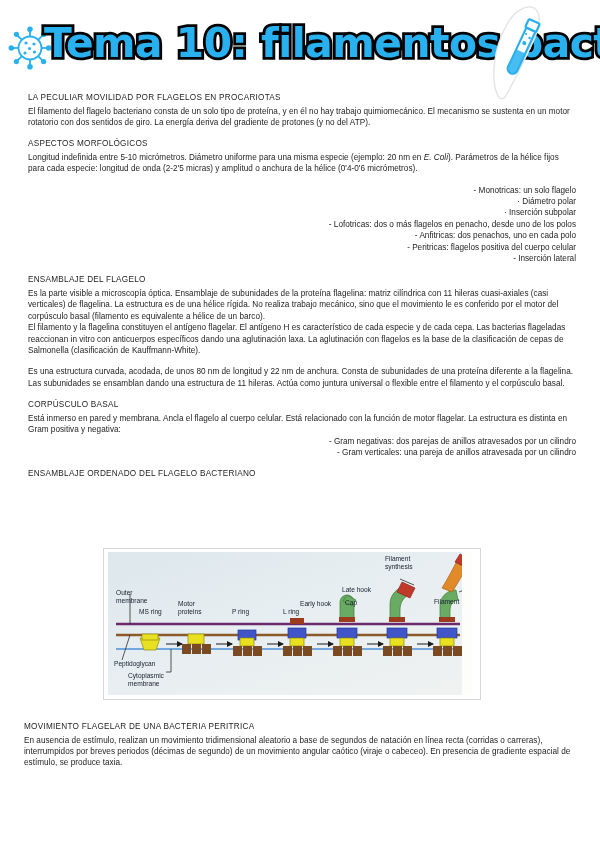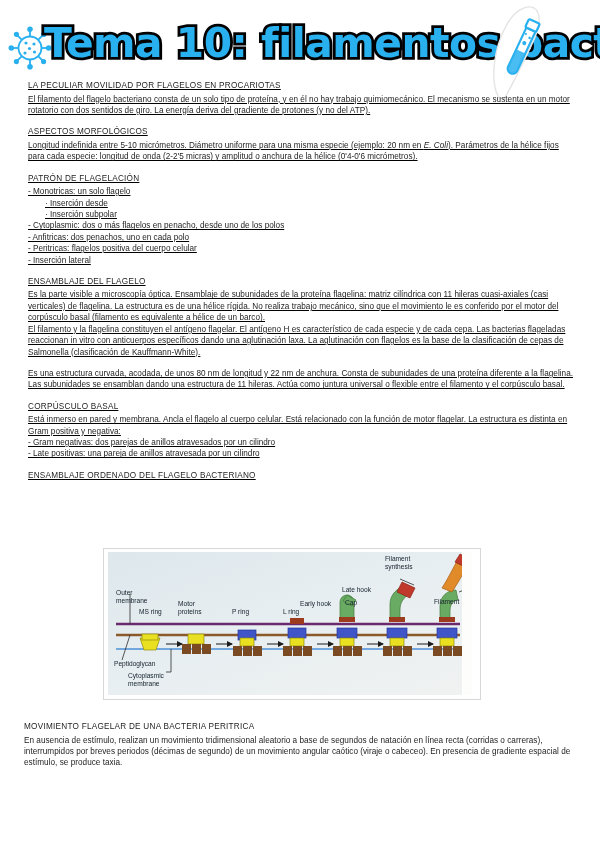--- a/index.html
+++ b/index.html
@@ -57,23 +57,22 @@
     paint-order: stroke fill;
     white-space: nowrap;
     transform: scaleX(1.02);
     transform-origin: left center;
   }
 
   
   .content {
     position: absolute;
     left: 28px;
-    top: 80px;
+    top: 92px;
     width: 548px;
-    text-decoration: underline;
   }
 
   .section { margin-bottom: 10px; }
 
   h2.heading {
     font-size: 8.2px;
     font-weight: normal;
     letter-spacing: 0.25px;
     color: #1d1d1d;
     margin-bottom: 2.5px;
@@ -81,21 +80,21 @@
   }
 
   p.para {
     font-size: 8.2px;
     line-height: 11.4px;
     color: #1d1d1d;
     text-align: left;
     letter-spacing: 0.02px;
   }
 
-  ul.bullets { list-style: none; }
+  ul.bullets { list-style: none; text-align: right; }
 
   ul.bullets li {
     font-size: 8.2px;
     line-height: 11.4px;
     color: #1d1d1d;
   }
 
   ul.bullets li.sub { padding-left: 17px; }
 
   em { font-style: italic; }
@@ -196,26 +195,25 @@
       <h2 class="heading">LA PECULIAR MOVILIDAD POR FLAGELOS EN PROCARIOTAS</h2>
       <p class="para">El filamento del flagelo bacteriano consta de un solo tipo de proteína, y en él no hay trabajo quimiomecánico. El mecanismo se sustenta en un motor rotatorio con dos sentidos de giro. La energía deriva del gradiente de protones (y no del ATP).</p>
     </div>
 
     <div class="section">
       <h2 class="heading">ASPECTOS MORFOLÓGICOS</h2>
       <p class="para"><span>Longitud indefinida entre 5-10 micrómetros. Diámetro uniforme para una misma especie (ejemplo: 20 nm en </span><em>E. Coli</em><span>). Parámetros de la hélice fijos para cada especie: longitud de onda (2-2'5 micras) y amplitud o anchura de la hélice (0'4-0'6 micrómetros).</span></p>
     </div>
 
     <div class="section">
-      <h2 class="heading">PATRÓN DE FLAGELACIÓN</h2>
       <ul class="bullets">
         <li>- Monotricas: un solo flagelo</li>
-        <li class="sub">· Inserción desde</li>
+        <li class="sub">· Diámetro polar</li>
         <li class="sub">· Inserción subpolar</li>
-        <li>- Cytoplasmic: dos o más flagelos en penacho, desde uno de los polos</li>
+        <li>- Lofotricas: dos o más flagelos en penacho, desde uno de los polos</li>
         <li>- Anfitricas: dos penachos, uno en cada polo</li>
         <li>- Peritricas: flagelos positiva del cuerpo celular</li>
         <li>- Inserción lateral</li>
       </ul>
     </div>
 
     <div class="section">
       <h2 class="heading">ENSAMBLAJE DEL FLAGELO</h2>
       <p class="para">Es la parte visible a microscopía óptica. Ensamblaje de subunidades de la proteína flagelina: matriz cilíndrica con 11 hileras cuasi-axiales (casi verticales) de flagelina. La estructura es de una hélice rígida. No realiza trabajo mecánico, sino que el movimiento le es conferido por el motor del corpúsculo basal (filamento es equivalente a hélice de un barco).</p>
       <p class="para">El filamento y la flagelina constituyen el antígeno flagelar. El antígeno H es característico de cada especie y de cada cepa. Las bacterias flageladas reaccionan in vitro con anticuerpos específicos dando una aglutinación laxa. La aglutinación con flagelos es la base de la clasificación de cepas de Salmonella (clasificación de Kauffmann-White).</p>
@@ -223,21 +221,21 @@
 
     <div class="section">
       <p class="para">Es una estructura curvada, acodada, de unos 80 nm de longitud y 22 nm de anchura. Consta de subunidades de una proteína diferente a la flagelina. Las subunidades se ensamblan dando una estructura de 11 hileras. Actúa como juntura universal o flexible entre el filamento y el corpúsculo basal.</p>
     </div>
 
     <div class="section">
       <h2 class="heading">CORPÚSCULO BASAL</h2>
       <p class="para">Está inmerso en pared y membrana. Ancla el flagelo al cuerpo celular. Está relacionado con la función de motor flagelar. La estructura es distinta en Gram positiva y negativa:</p>
       <ul class="bullets">
         <li>- Gram negativas: dos parejas de anillos atravesados por un cilindro</li>
-        <li>- Late positivas: una pareja de anillos atravesada por un cilindro</li>
+        <li>- Gram verticales: una pareja de anillos atravesada por un cilindro</li>
       </ul>
     </div>
 
     <div class="section" style="">
       <h2 class="heading">ENSAMBLAJE ORDENADO DEL FLAGELO BACTERIANO</h2>
     </div>
   </div>
 
   <div class="figure-wrap">
     <div class="figure-inner">

